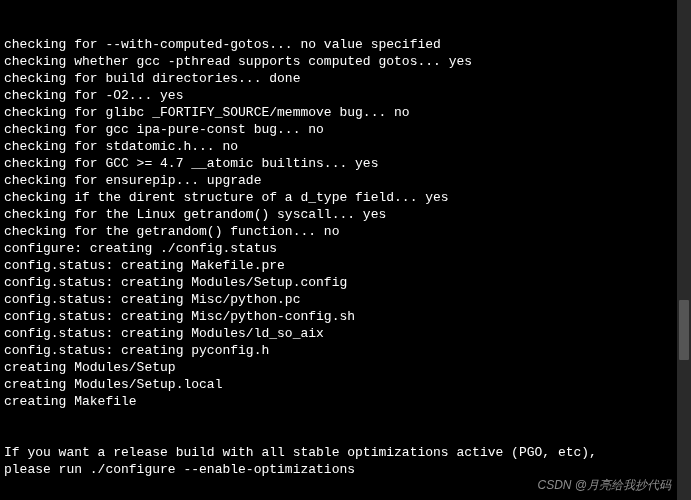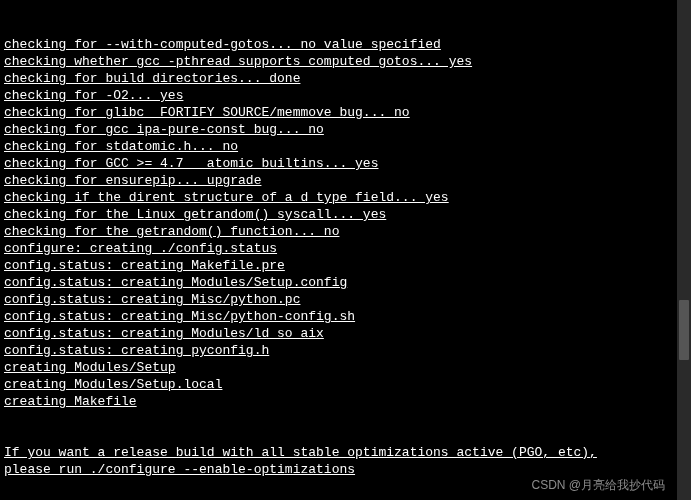--- a/index.html
+++ b/index.html
@@ -16,30 +16,30 @@
   }
   .terminal {
     padding: 2px 4px;
     white-space: pre;
     position: relative;
     height: 100%;
     box-sizing: border-box;
   }
   .line {
     min-height: 17px;
-    text-decoration: underline;
   }
   .watermark {
     position: absolute;
     bottom: 6px;
-    right: 26px;
+    right: 20px;
     color: #b0b0b0;
     font-size: 12px;
     font-family: Arial, sans-serif;
     opacity: 0.8;
+    font-style: italic;
   }
   .scrollbar {
     position: absolute;
     top: 0;
     right: 0;
     width: 14px;
     height: 100%;
     background: #2a2a2a;
   }
   .scrollbar-thumb {

